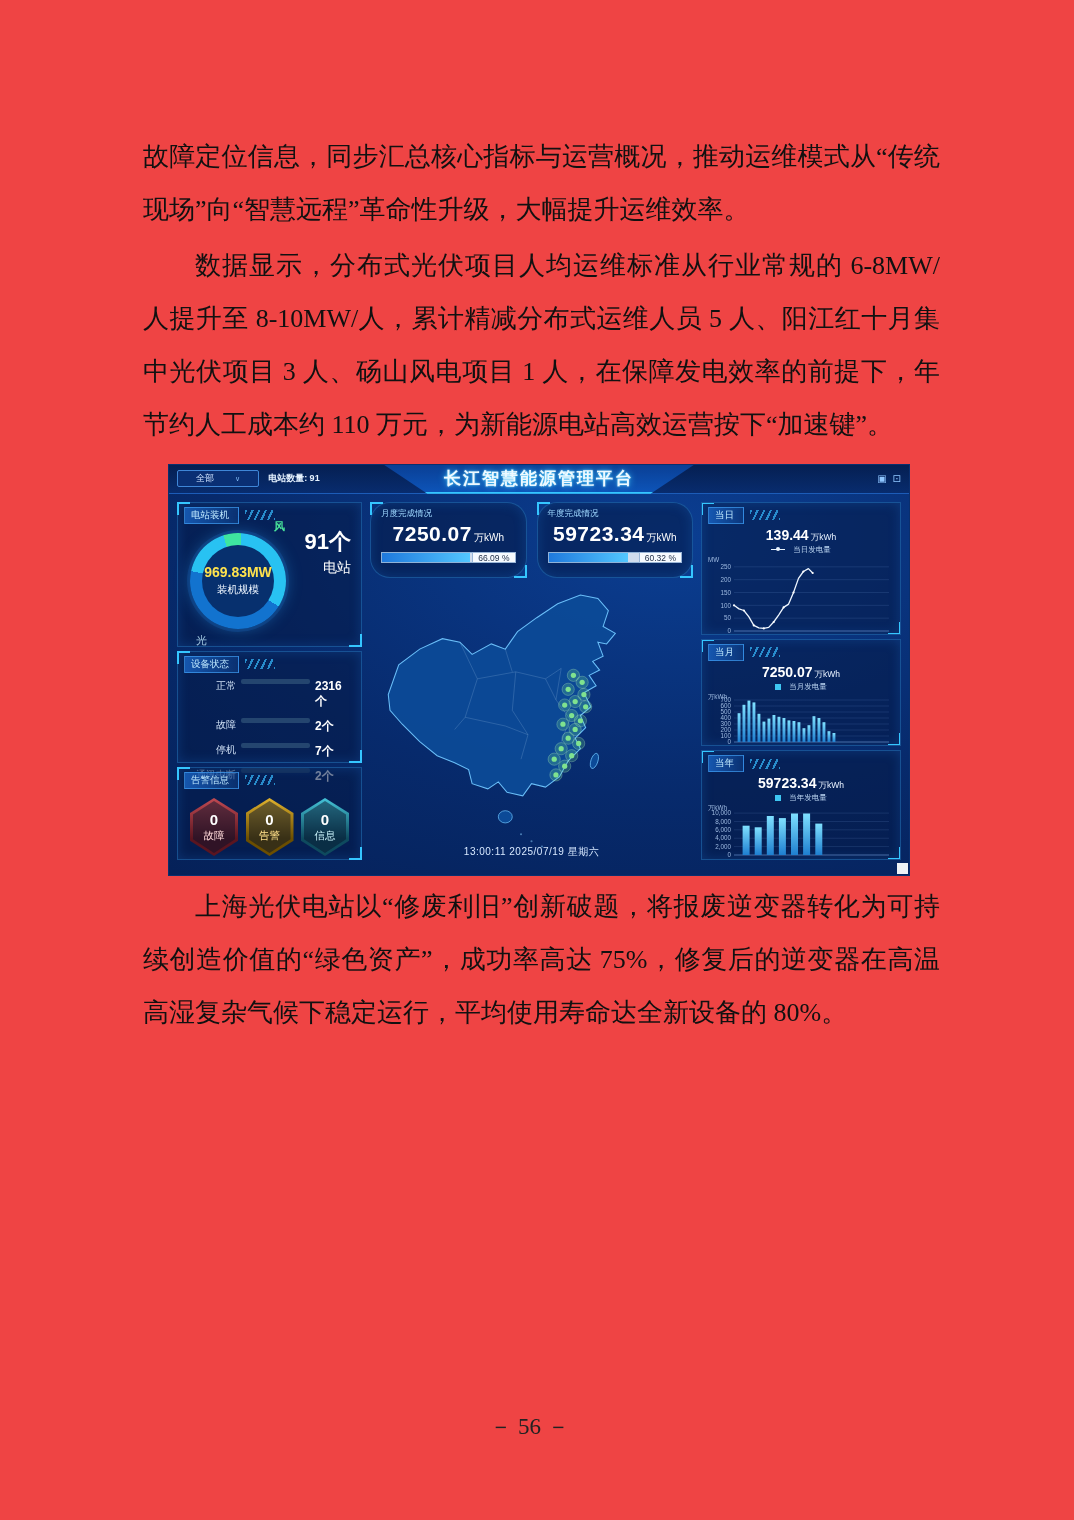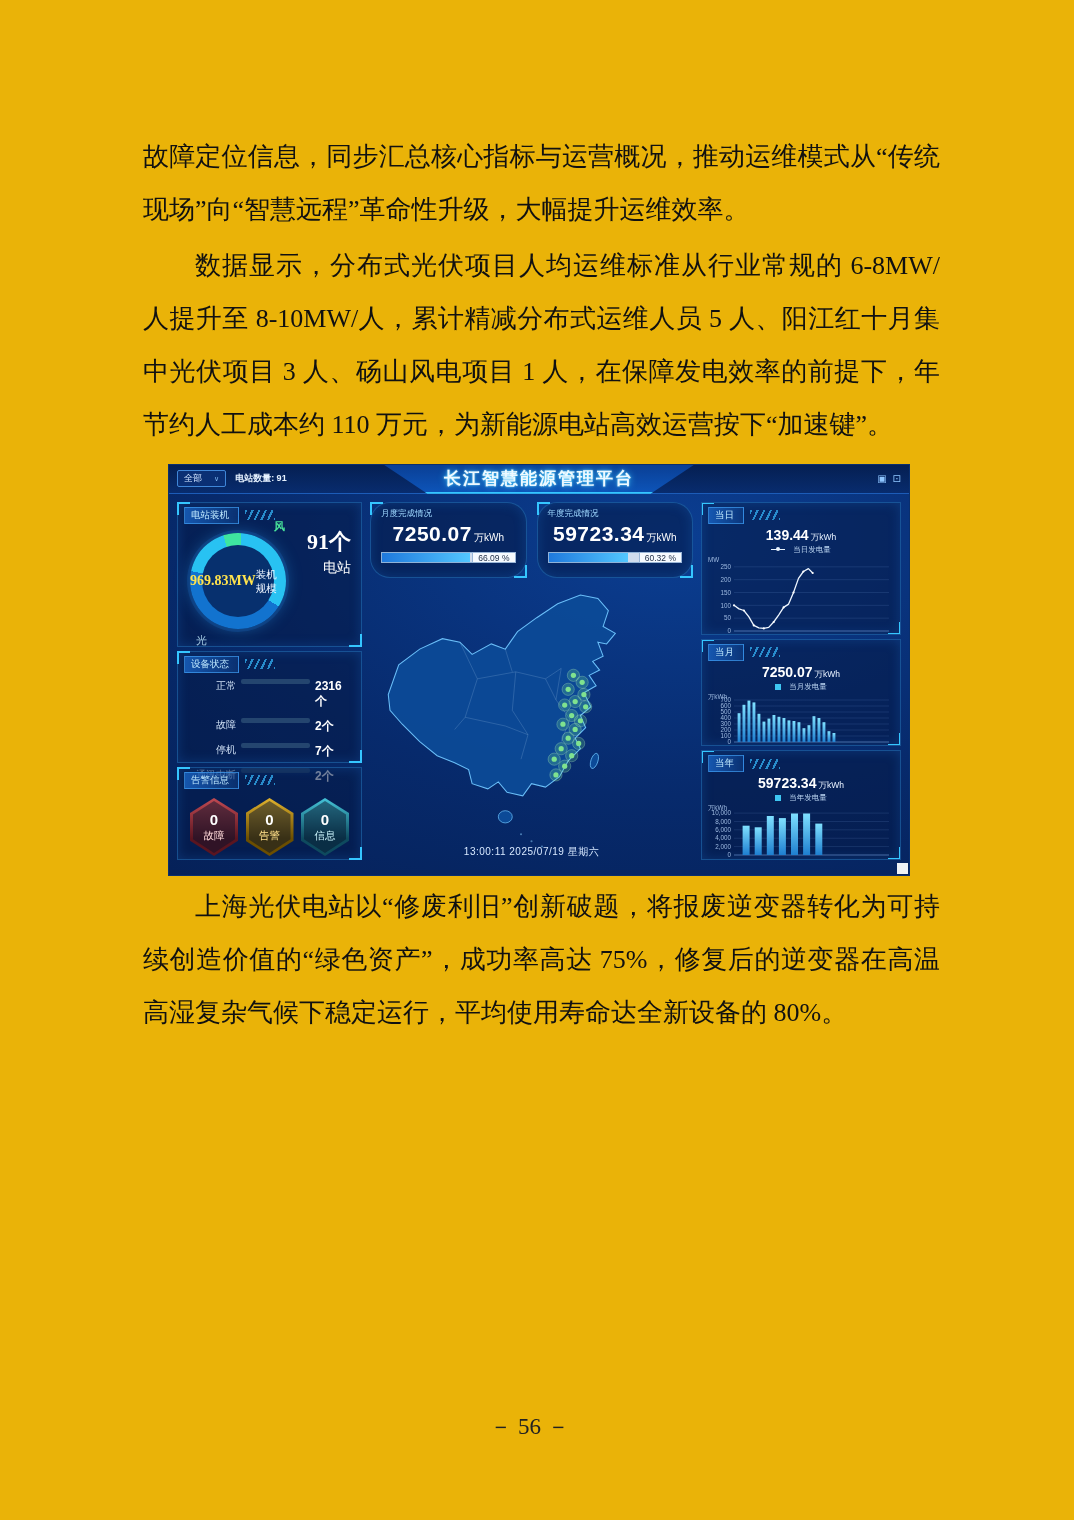--- a/index.html
+++ b/index.html
@@ -1,33 +1,33 @@
 <!DOCTYPE html>
 <html><head>
 <meta charset="utf-8">
 <style>
   html,body{margin:0;padding:0;background:#e8e8e8;}
-  .page{position:relative;width:1074px;height:1520px;background:#eab308;margin:0 auto;
+  .page{position:relative;width:1074px;height:1520px;background:#ef4444;margin:0 auto;
         box-sizing:border-box;padding-top:130px;overflow:hidden;
         font-family:"Liberation Serif","DejaVu Serif",serif;color:#111;}
   .content{margin:0 134px 0 143px;}
   .para{font-size:26px;line-height:2.05;text-align:justify;margin:0 0 2px 0;}
   .indent{text-indent:2em;}
   .heading{font-size:27px;font-weight:bold;margin:20px 0 8px 0;text-indent:72px;
            font-family:"Liberation Sans","DejaVu Sans",sans-serif;letter-spacing:1px;}
   .pageno{position:absolute;bottom:78px;left:0;right:15px;text-align:center;font-size:23px;color:#222;}
 
   
   .dashboard{position:relative;width:740px;height:410px;margin:12px 0 4px 25px;overflow:hidden;
      background:radial-gradient(130% 130% at 68% 18%, #0b3e92 0%, #072a6c 48%, #041c4e 100%);
      font-family:"Liberation Sans","DejaVu Sans",sans-serif;color:#dce9fb;border:1px solid #0a2f6e;}
   .dhead{height:28px;background:linear-gradient(#051f52,#082c6e);border-bottom:1px solid #1c5cb8;
      display:flex;align-items:center;padding:0 8px;position:relative;z-index:3;}
-  .dropdown{display:flex;align-items:center;gap:12px;border:1px solid #3f86d8;background:#0a2f74;
-     border-radius:2px;padding:1px 6px;font-size:9px;color:#cfe3ff;cursor:pointer;}
+  .dropdown{display:flex;align-items:center;gap:21px;border:1px solid #3f86d8;background:#0a2f74;
+     border-radius:2px;padding:1px 18px;font-size:9px;color:#cfe3ff;cursor:pointer;}
   .caret{font-size:7px;color:#7fb6f0;}
   .dcount{font-size:9px;color:#e6f2ff;margin-left:9px;font-weight:bold;}
   .banner{position:absolute;left:50%;transform:translateX(-50%);top:0;width:310px;height:27px;
      background:linear-gradient(180deg,#0a3f95,#0d54b8);
      clip-path:polygon(0 0,100% 0,86% 100%,14% 100%);
      display:flex;align-items:center;justify-content:center;
      border-bottom:2px solid #35c6ff;box-shadow:0 0 14px rgba(53,198,255,.5);}
   .banner span{font-size:17px;font-weight:bold;letter-spacing:2px;color:#eef9ff;
      text-shadow:0 0 7px #35c6ff,0 0 2px #9fe8ff;}
   .hicons{margin-left:auto;display:flex;gap:6px;font-size:10px;color:#8fc6ff;}
@@ -43,26 +43,26 @@
   .panel::before,.panel::after{content:"";position:absolute;width:11px;height:11px;border:2px solid #35c6ff;}
   .panel::before{left:-1px;top:-1px;border-right:none;border-bottom:none;}
   .panel::after{right:-1px;bottom:-1px;border-left:none;border-top:none;}
   .tab{display:flex;align-items:center;gap:6px;margin:4px 6px 2px;}
   .tabtext{font-size:9.5px;color:#bfe9ff;
      background:linear-gradient(90deg,rgba(24,96,190,.85),rgba(24,96,190,.25));
      border:1px solid rgba(70,170,255,.6);padding:1px 9px 1px 6px;white-space:nowrap;}
   .stripes{width:30px;height:10px;background:repeating-linear-gradient(115deg,#2e9fe0 0 2px,transparent 2px 6px);opacity:.85;}
 
   
-  .p-installed{height:150px;font-family:Liberation Serif, serif;}
+  .p-installed{height:150px;}
   .donut{position:absolute;left:12px;top:30px;width:96px;height:96px;border-radius:50%;
      background:conic-gradient(from -18deg,#3ee6a0 0 22deg,#28c2f2 22deg 140deg,#1273cf 140deg 300deg,#28c2f2 300deg 360deg);
      box-shadow:0 0 0 3px rgba(40,150,255,.14),0 0 16px rgba(40,170,255,.4);}
   .donut::before{content:"";position:absolute;inset:12px;border-radius:50%;background:#07306e;}
-  .donut-center{position:absolute;inset:0;display:flex;flex-direction:row;align-items:center;justify-content:center;z-index:1;}
+  .donut-center{position:absolute;inset:0;display:flex;flex-direction:column;align-items:center;justify-content:center;z-index:1;}
   .cap{font-size:14px;font-weight:bold;color:#ffe34d;}
   .cap-label{font-size:10.5px;color:#eef6ff;margin-top:3px;}
   .wind{position:absolute;left:96px;top:16px;font-size:11px;color:#49e59b;font-weight:bold;}
   .solar{position:absolute;left:18px;top:130px;font-size:11px;color:#9fc5de;}
   .stn{position:absolute;right:10px;top:24px;text-align:right;color:#fff;}
   .stn-count{font-size:22px;font-weight:bold;}
   .stn-unit{font-size:14px;margin-top:2px;}
 
   
   .p-status{height:112px;}

